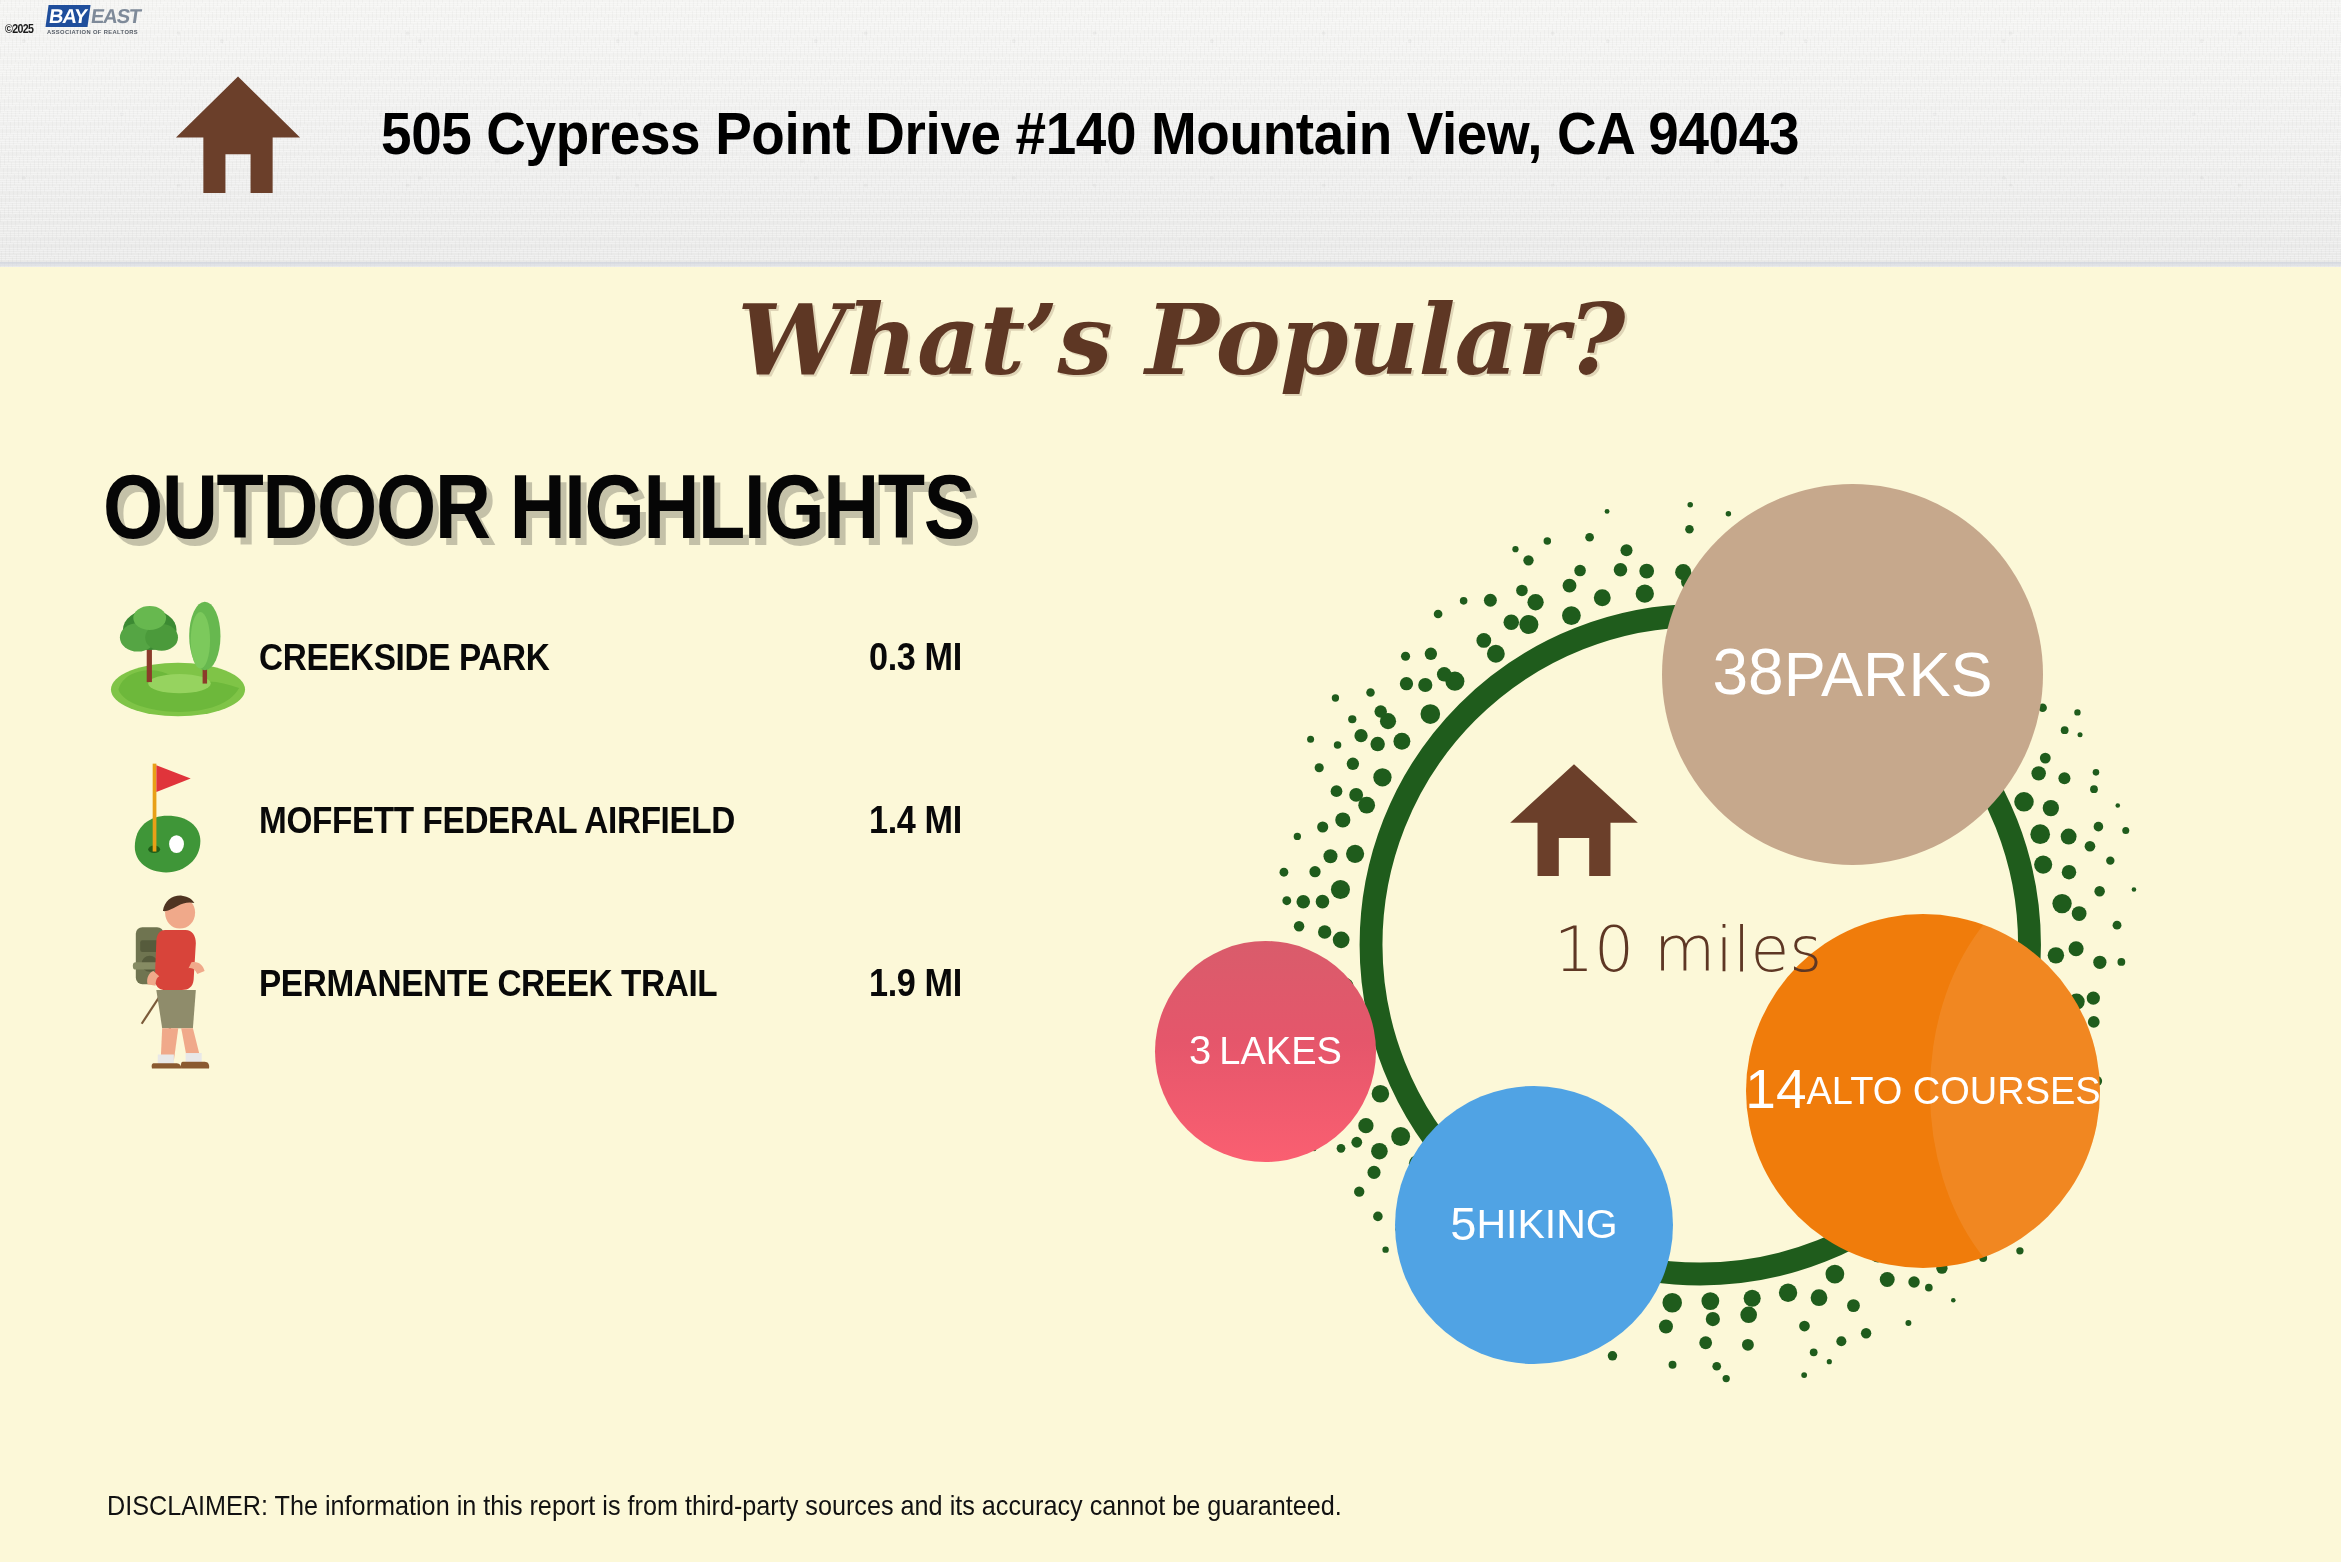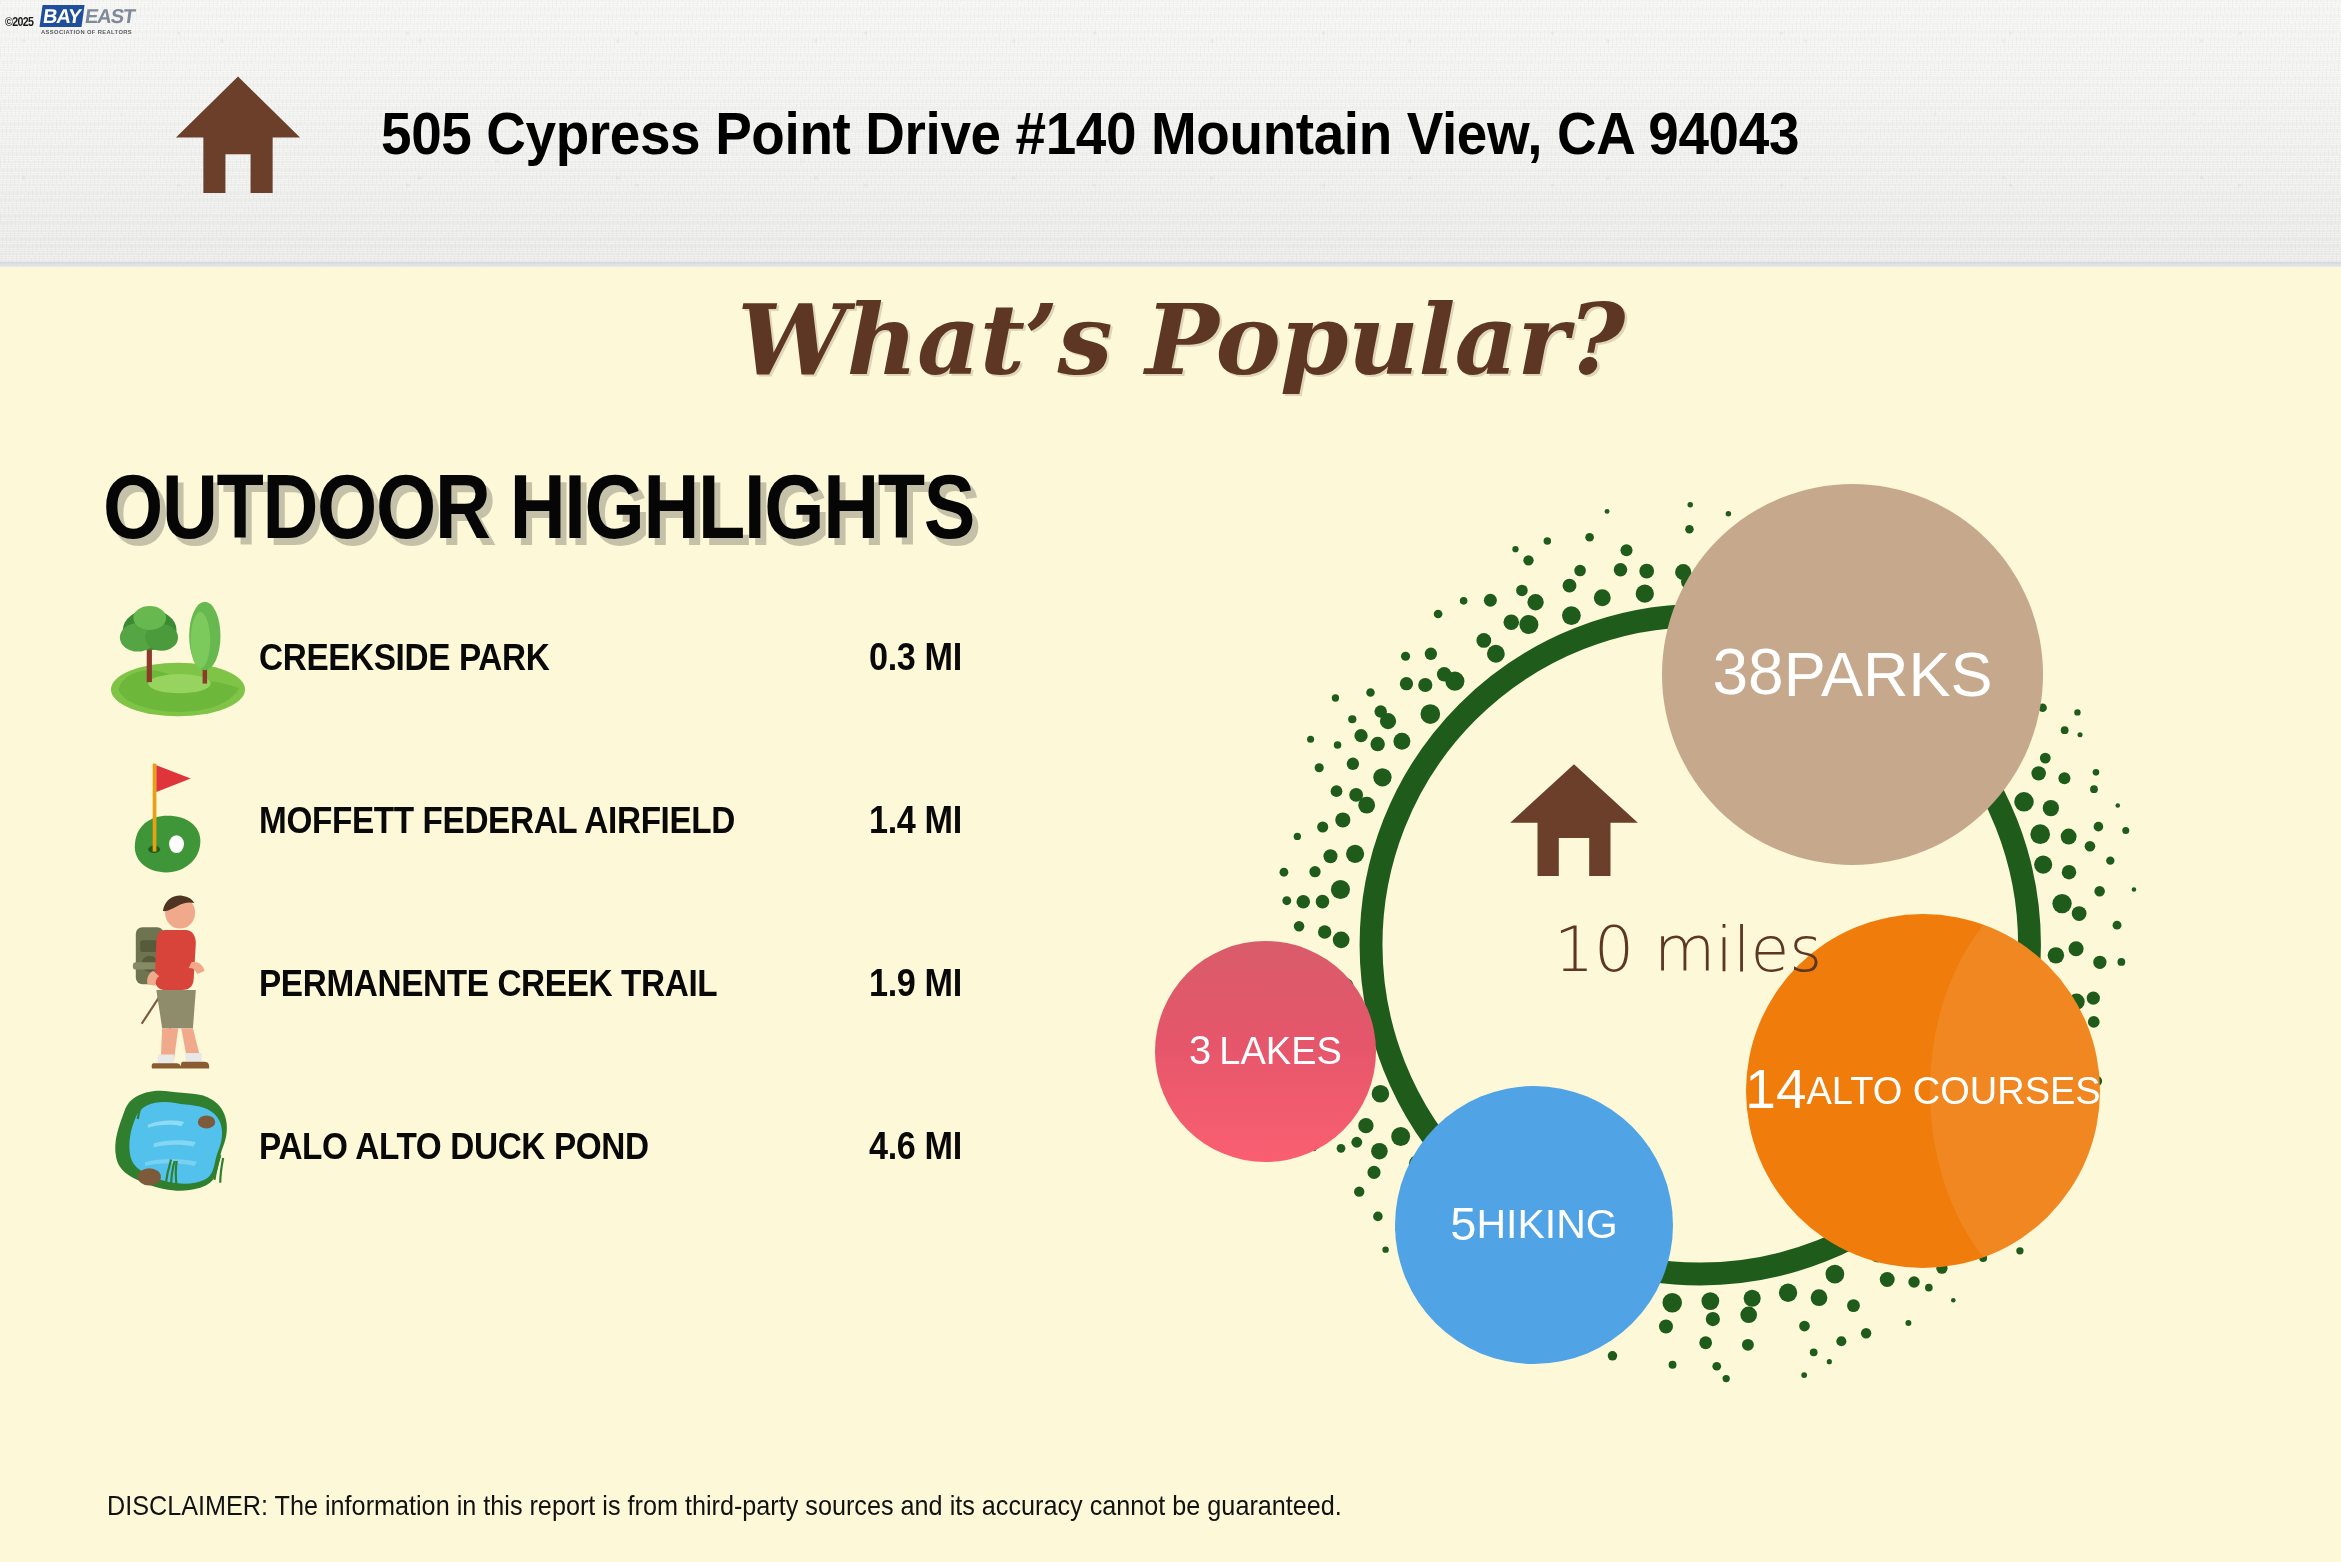--- a/index.html
+++ b/index.html
@@ -32,21 +32,21 @@
     pointer-events:none;
   }
   .hdr-bottomline{
     position:absolute;left:0;bottom:0;width:100%;height:4.6px;
     background:linear-gradient(180deg,rgba(210,214,222,0.9),rgba(226,228,232,0.4));
   }
 
   
   .brand{
     position:absolute;left:4.6px;top:4.6px;
-    display:flex;align-items:center;gap:2px;
+    display:flex;align-items:flex-end;gap:8px;
     z-index:6;
   }
   .brand-copy{
     font-size:13px;font-weight:700;color:#1b1b1b;
     letter-spacing:-0.8px;line-height:1;margin-top:4.6px;
     transform:scaleX(.82);transform-origin:left top;
     white-space:nowrap;
   }
   .brand-mark{display:flex;flex-direction:column;}
   .brand-word{
@@ -283,38 +283,20 @@
         <path d="M40 234h32c4 0 6 3 6 7H38c-1-4 0-7 2-7z" fill="#8A5A30"></path>
         <path d="M80 232h30c5 0 7 4 6 9H78c-1-5 0-9 2-9z" fill="#8A5A30"></path>
         <path d="M92 96c10-2 16 4 18 12l-10 4c-3-6-6-9-12-8z" fill="#F0A98A"></path>
         <path d="M40 108c-6 2-10 10-8 18l11 2c0-6 1-11 5-13z" fill="#F0A98A"></path>
       </svg>
     </span>
     <span class="hl-name">PERMANENTE CREEK TRAIL</span>
     <span class="hl-dist">1.9 MI</span>
   </div>
 
-  <div class="hl-row">
-    <span class="hl-icon">
-      <svg viewBox="0 0 210 180" width="152" height="131" aria-hidden="true">
-        <path d="M30 40c8-22 36-30 62-26 24 4 42 0 60 12 20 13 24 40 14 64-9 22-4 44-24 54-22 11-56 8-80-2-22-9-40-16-44-38-4-22 4-42 12-64z" fill="#2F7F2F"></path>
-        <path d="M46 48c8-18 32-22 54-18 20 4 36 2 50 12 16 11 18 32 10 52-8 18-4 34-20 42-18 9-46 6-66-2-18-8-32-14-36-30-4-18 0-38 8-56z" fill="#52C2EC"></path>
-        <path d="M62 60c12-6 34-8 50-4l-4 6c-14-4-34-2-46 2z" fill="#9FE0F6" opacity=".8"></path>
-        <path d="M70 86c16-5 40-6 58-2l-3 6c-16-4-40-3-55 1z" fill="#9FE0F6" opacity=".65"></path>
-        <path d="M58 112c20-6 50-6 72-1l-4 6c-20-5-48-5-68 0z" fill="#9FE0F6" opacity=".5"></path>
-        <ellipse cx="64" cy="132" rx="16" ry="12" fill="#7D5A3A"></ellipse>
-        <ellipse cx="143" cy="56" rx="12" ry="9" fill="#7D5A3A"></ellipse>
-        <path d="M86 146c2-16 5-28 8-38M94 148c0-16 2-28 5-38M102 148c-2-16-2-28 0-38" stroke="#2F7F2F" stroke-width="3" fill="none"></path>
-        <path d="M154 136c2-14 5-24 8-34M162 140c0-14 2-24 4-34" stroke="#2F7F2F" stroke-width="3" fill="none"></path>
-        <path d="M48 52c2-12 5-20 8-28" stroke="#2F7F2F" stroke-width="3" fill="none"></path>
-      </svg>
-    </span>
-    <span class="hl-name">PALO ALTO DUCK POND</span>
-    <span class="hl-dist">4.6 MI</span>
-  </div>
 
 </div>
 
 <div class="disclaimer">DISCLAIMER: The information in this report is from third-party sources and its accuracy cannot be guaranteed.</div>
 
 <div class="diagram">
 
   <svg width="1144" height="1067" viewBox="0 0 1500 1400" aria-hidden="true">
     <g id="halo-dots" fill="#1F5C1C">
         <circle cx="1156.6" cy="653.9" r="10.8"></circle>

